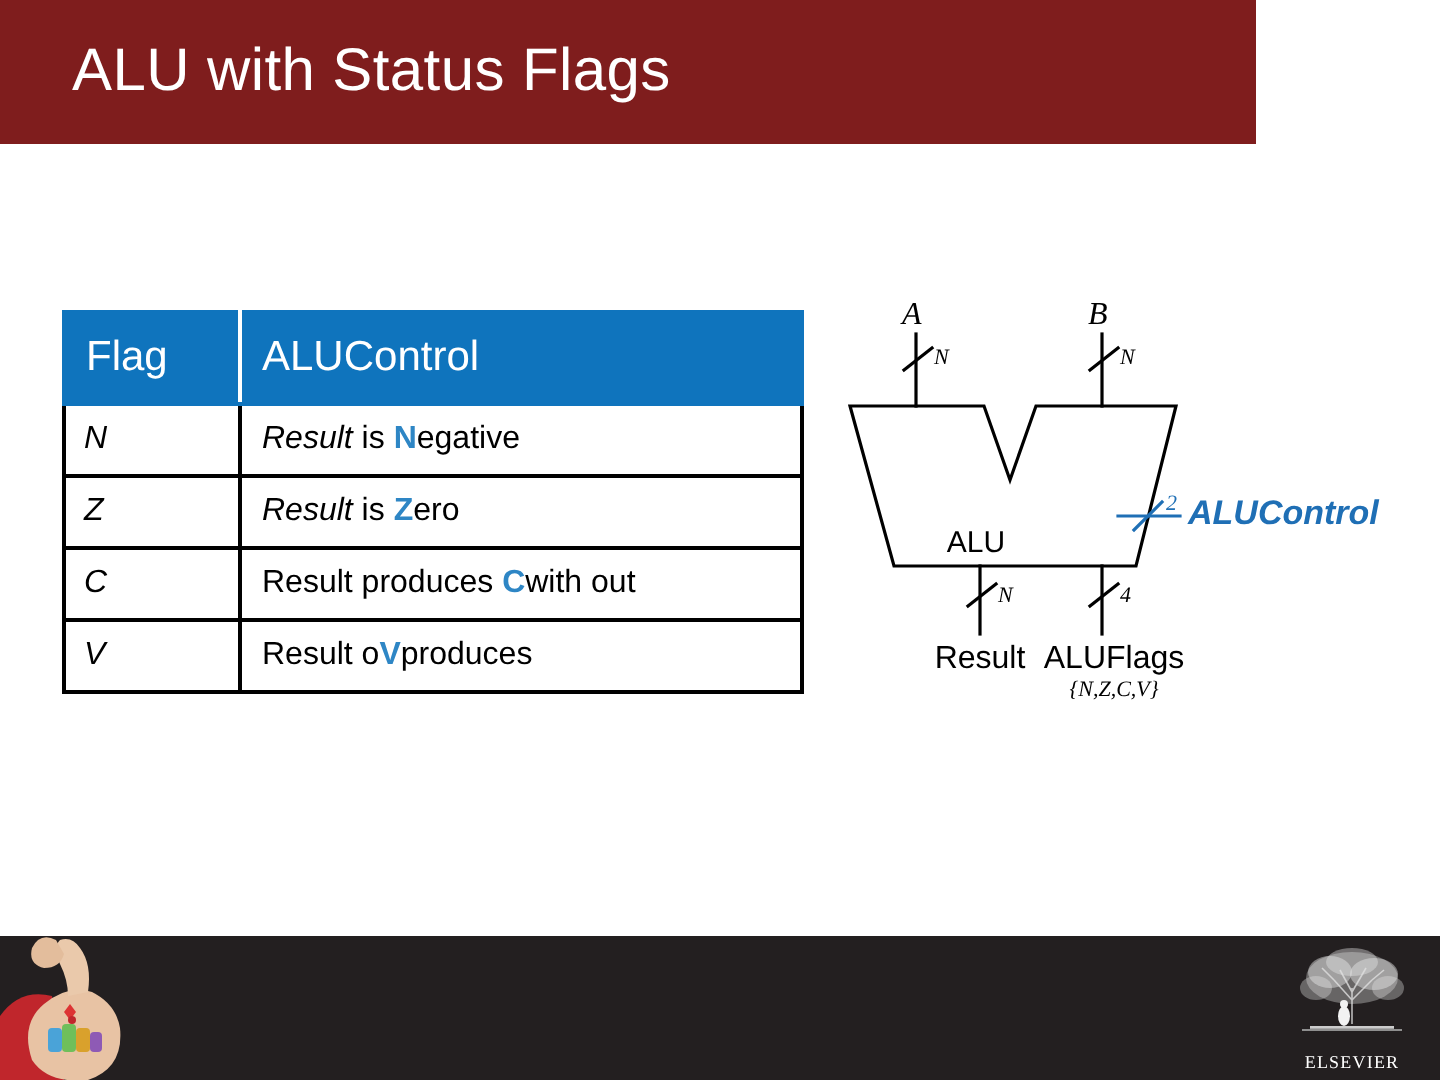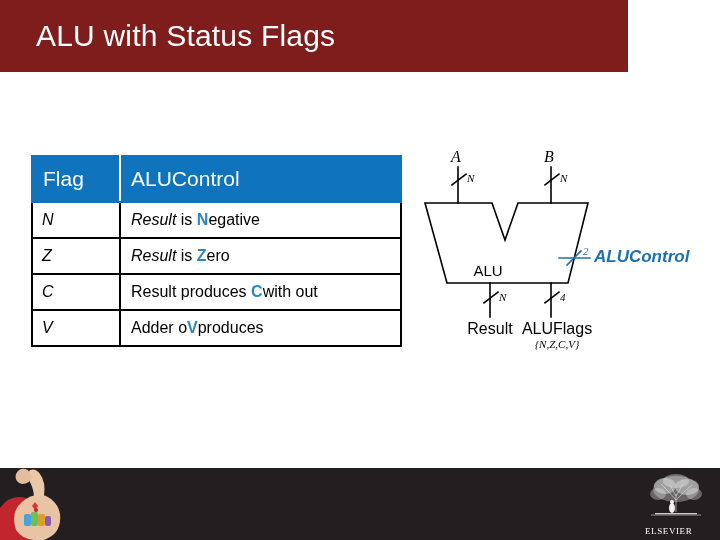--- a/index.html
+++ b/index.html
@@ -122,21 +122,21 @@
     left: 645px;
     top: 472px;
     width: 62px;
     height: 64px;
   }
   #elsevier-logo .els-word {
     position: absolute;
     left: 0;
     bottom: 0px;
     width: 62px;
-    text-align: left;
+    text-align: center;
     font-family: "Liberation Serif", serif;
     font-size: 9px;
     letter-spacing: 0.6px;
     color: #ffffff;
   }
 </style>
 </head>
 <body>
 
 <div id="slide">
@@ -164,21 +164,21 @@
       <tr>
         <td class="cell-flag">Z</td>
         <td class="cell-desc"><span class="desc-em">Result</span><span> is </span><span class="desc-hl">Z</span><span>ero</span></td>
       </tr>
       <tr>
         <td class="cell-flag">C</td>
         <td class="cell-desc"><span class="desc-em"></span><span>Result produces </span><span class="desc-hl">C</span><span>with out</span></td>
       </tr>
       <tr>
         <td class="cell-flag">V</td>
-        <td class="cell-desc"><span class="desc-em"></span><span>Adder o</span><span class="desc-hl">V</span><span>produces</span></td>
+        <td class="cell-desc"><span class="desc-em"></span><span>Result o</span><span class="desc-hl">V</span><span>produces</span></td>
       </tr>
     </tbody>
   </table>
 
   <div id="alu-figure">
     <svg width="310" height="210" viewBox="0 0 310 210">
       <g stroke="#000000" stroke-width="1.6" fill="none" stroke-linecap="square">
 
         <path d="M 15 58 L 82 58 L 95 95 L 108 58 L 178 58 L 158 138 L 37 138 Z"></path>
 

